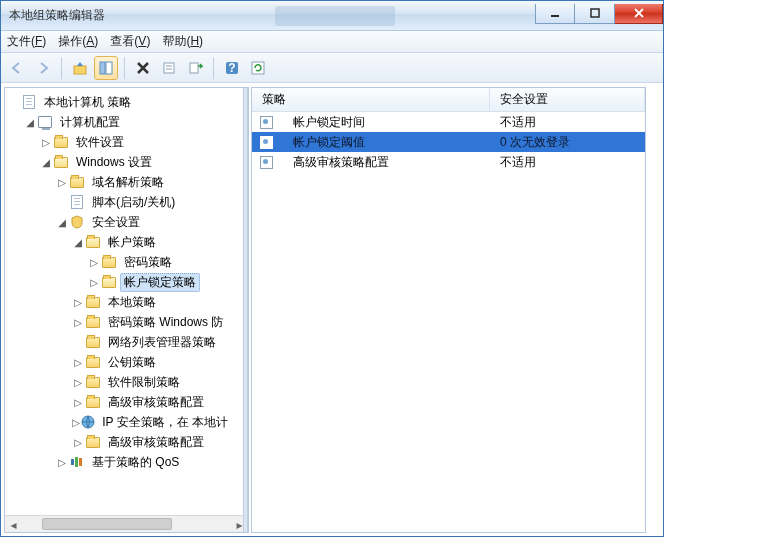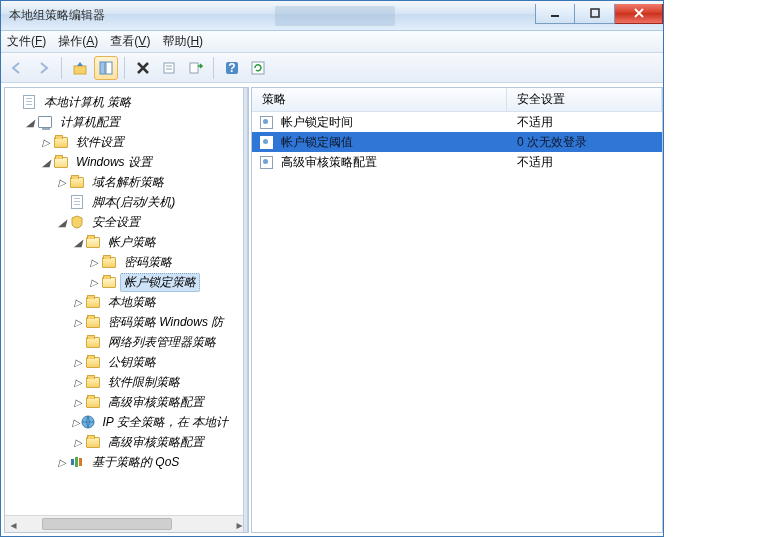--- a/index.html
+++ b/index.html
@@ -49,23 +49,23 @@
 }
 .tbsep { width:1px; height:22px; background:#c1cedf; margin:0 4px; }
 .tbtn { width:24px; height:24px; display:flex; align-items:center; justify-content:center; border:1px solid transparent; border-radius:3px; }
 .tbtn.disabled { opacity:.45 }
 .tbtn.active { background:linear-gradient(#fff3d6,#ffe1a2); border-color:#e2b553; }
 .tbtn svg { display:block }
 
 
 .main { flex:1; display:flex; min-height:0; border-top:1px solid #fff; }
 .tree-pane { width:245px; border:1px solid #b7c8dc; margin:3px 1px 3px 3px; display:flex; flex-direction:column; background:#fff; }
-.list-pane { flex:1; border:1px solid #b7c8dc; margin:3px 0 3px 1px; background:#fff; display:flex; flex-direction:column; }
-
-.tree { flex:1; overflow:auto; padding:4px 16px 4px 2px;font-style:italic; }
+.list-pane { flex:1; border:1px solid #b7c8dc; margin:3px 17px 3px 1px; background:#fff; display:flex; flex-direction:column; }
+
+.tree { flex:1; overflow:auto; padding:4px 16px 4px 2px; }
 .node { display:flex; align-items:center; height:20px; white-space:nowrap; cursor:default; }
 .toggle { width:14px; text-align:center; color:#5a5a5a; font-size:10px; user-select:none }
 .toggle.empty { visibility:hidden }
 .ic { width:16px; height:16px; margin-right:3px; display:inline-flex; align-items:center; justify-content:center }
 .lbl { padding:1px 4px; border-radius:2px }
 .node.sel .lbl { background:#cfe3f8; border:1px dotted #7fa6cc; padding:0 3px }
 
 .ind1{padding-left:16px}.ind2{padding-left:32px}.ind3{padding-left:48px}.ind4{padding-left:64px}.ind5{padding-left:80px}
 
 .tree-resizer { width:5px; height:100%; background:#dbe5f1; cursor:ew-resize; border-left:1px solid #c1cedf; border-right:1px solid #c1cedf; position:absolute; right:0; top:0 }
@@ -77,21 +77,21 @@
 .tree-hscroll .arr{ position:absolute; top:0; width:17px; height:17px; display:flex;align-items:center;justify-content:center; color:#666 }
 .tree-hscroll .l{left:0}.tree-hscroll .r{right:0}
 
 
 .cols { height:24px; display:flex; border-bottom:1px solid #d7e2ef; background:linear-gradient(#fbfdff,#eaf1fa); }
 .col { display:flex; align-items:center; padding:0 10px; border-right:1px solid #d7e2ef }
 .col.c1{ flex:1 }.col.c2{ width:155px }
 .rows { flex:1; overflow:auto }
 .row { height:20px; display:flex; align-items:center }
 .row.sel { background:#2f76d6; color:#0f172a }
-.row .c1 { flex:1; display:flex; align-items:center; padding-left:6px; gap:4px; overflow:hidden }
+.row .c1 { flex:1; display:flex; align-items:center; padding-left:6px; gap:16px; overflow:hidden }
 .row .c2 { width:155px; padding-left:10px }
 
 
 .ic-folder { background:linear-gradient(#fff0b8,#f6d268); border:1px solid #d2a93e; border-radius:1px; width:14px; height:11px; position:relative }
 .ic-folder:before{content:"";position:absolute;top:-3px;left:0;width:6px;height:3px;background:#f6d268;border:1px solid #d2a93e;border-bottom:none;border-radius:1px 1px 0 0}
 .ic-folder.open { background:linear-gradient(#fff7d2,#f8dd86) }
 .ic-doc{ width:12px;height:14px;background:#fff;border:1px solid #9aaec2;position:relative }
 .ic-doc:after{content:"";position:absolute;top:2px;left:2px;right:2px;height:1px;background:#b7c4d3;box-shadow:0 3px 0 #b7c4d3,0 6px 0 #b7c4d3}
 .ic-pc{ width:14px;height:12px;background:#fff;border:1px solid #7b91a7;border-radius:1px;position:relative}
 .ic-pc:after{content:"";position:absolute;bottom:-3px;left:3px;width:8px;height:2px;background:#9aaec2}

